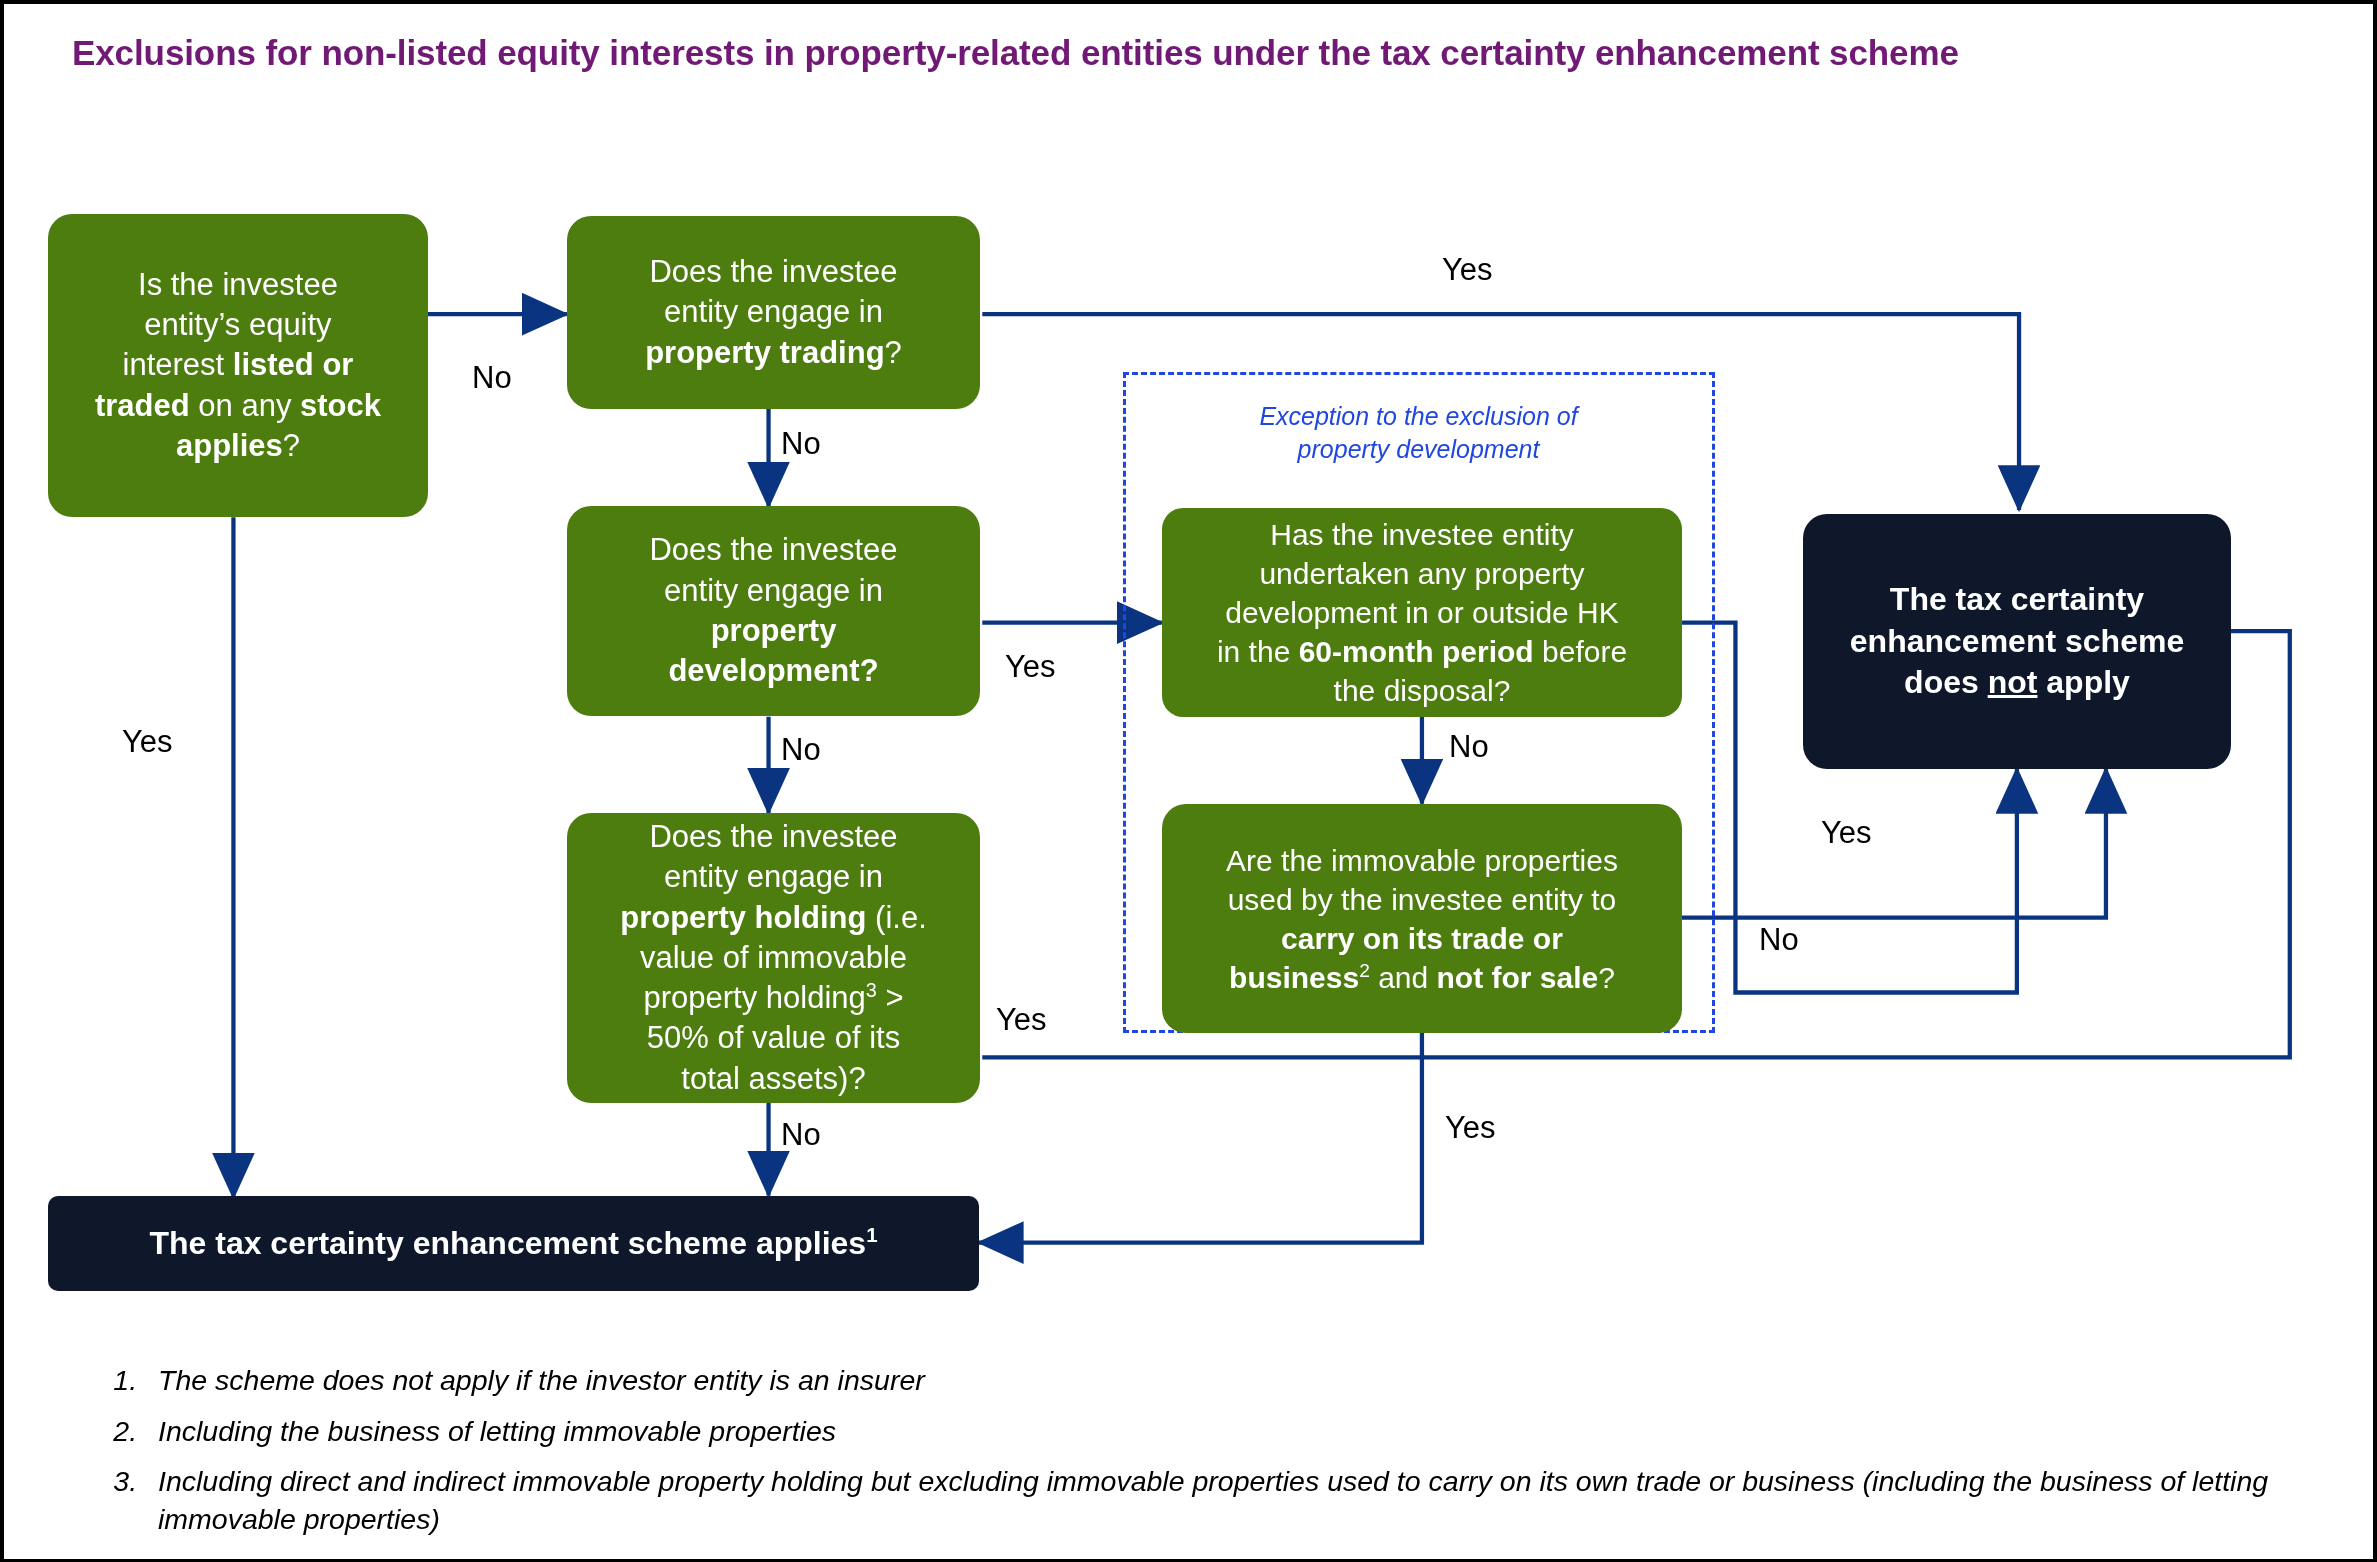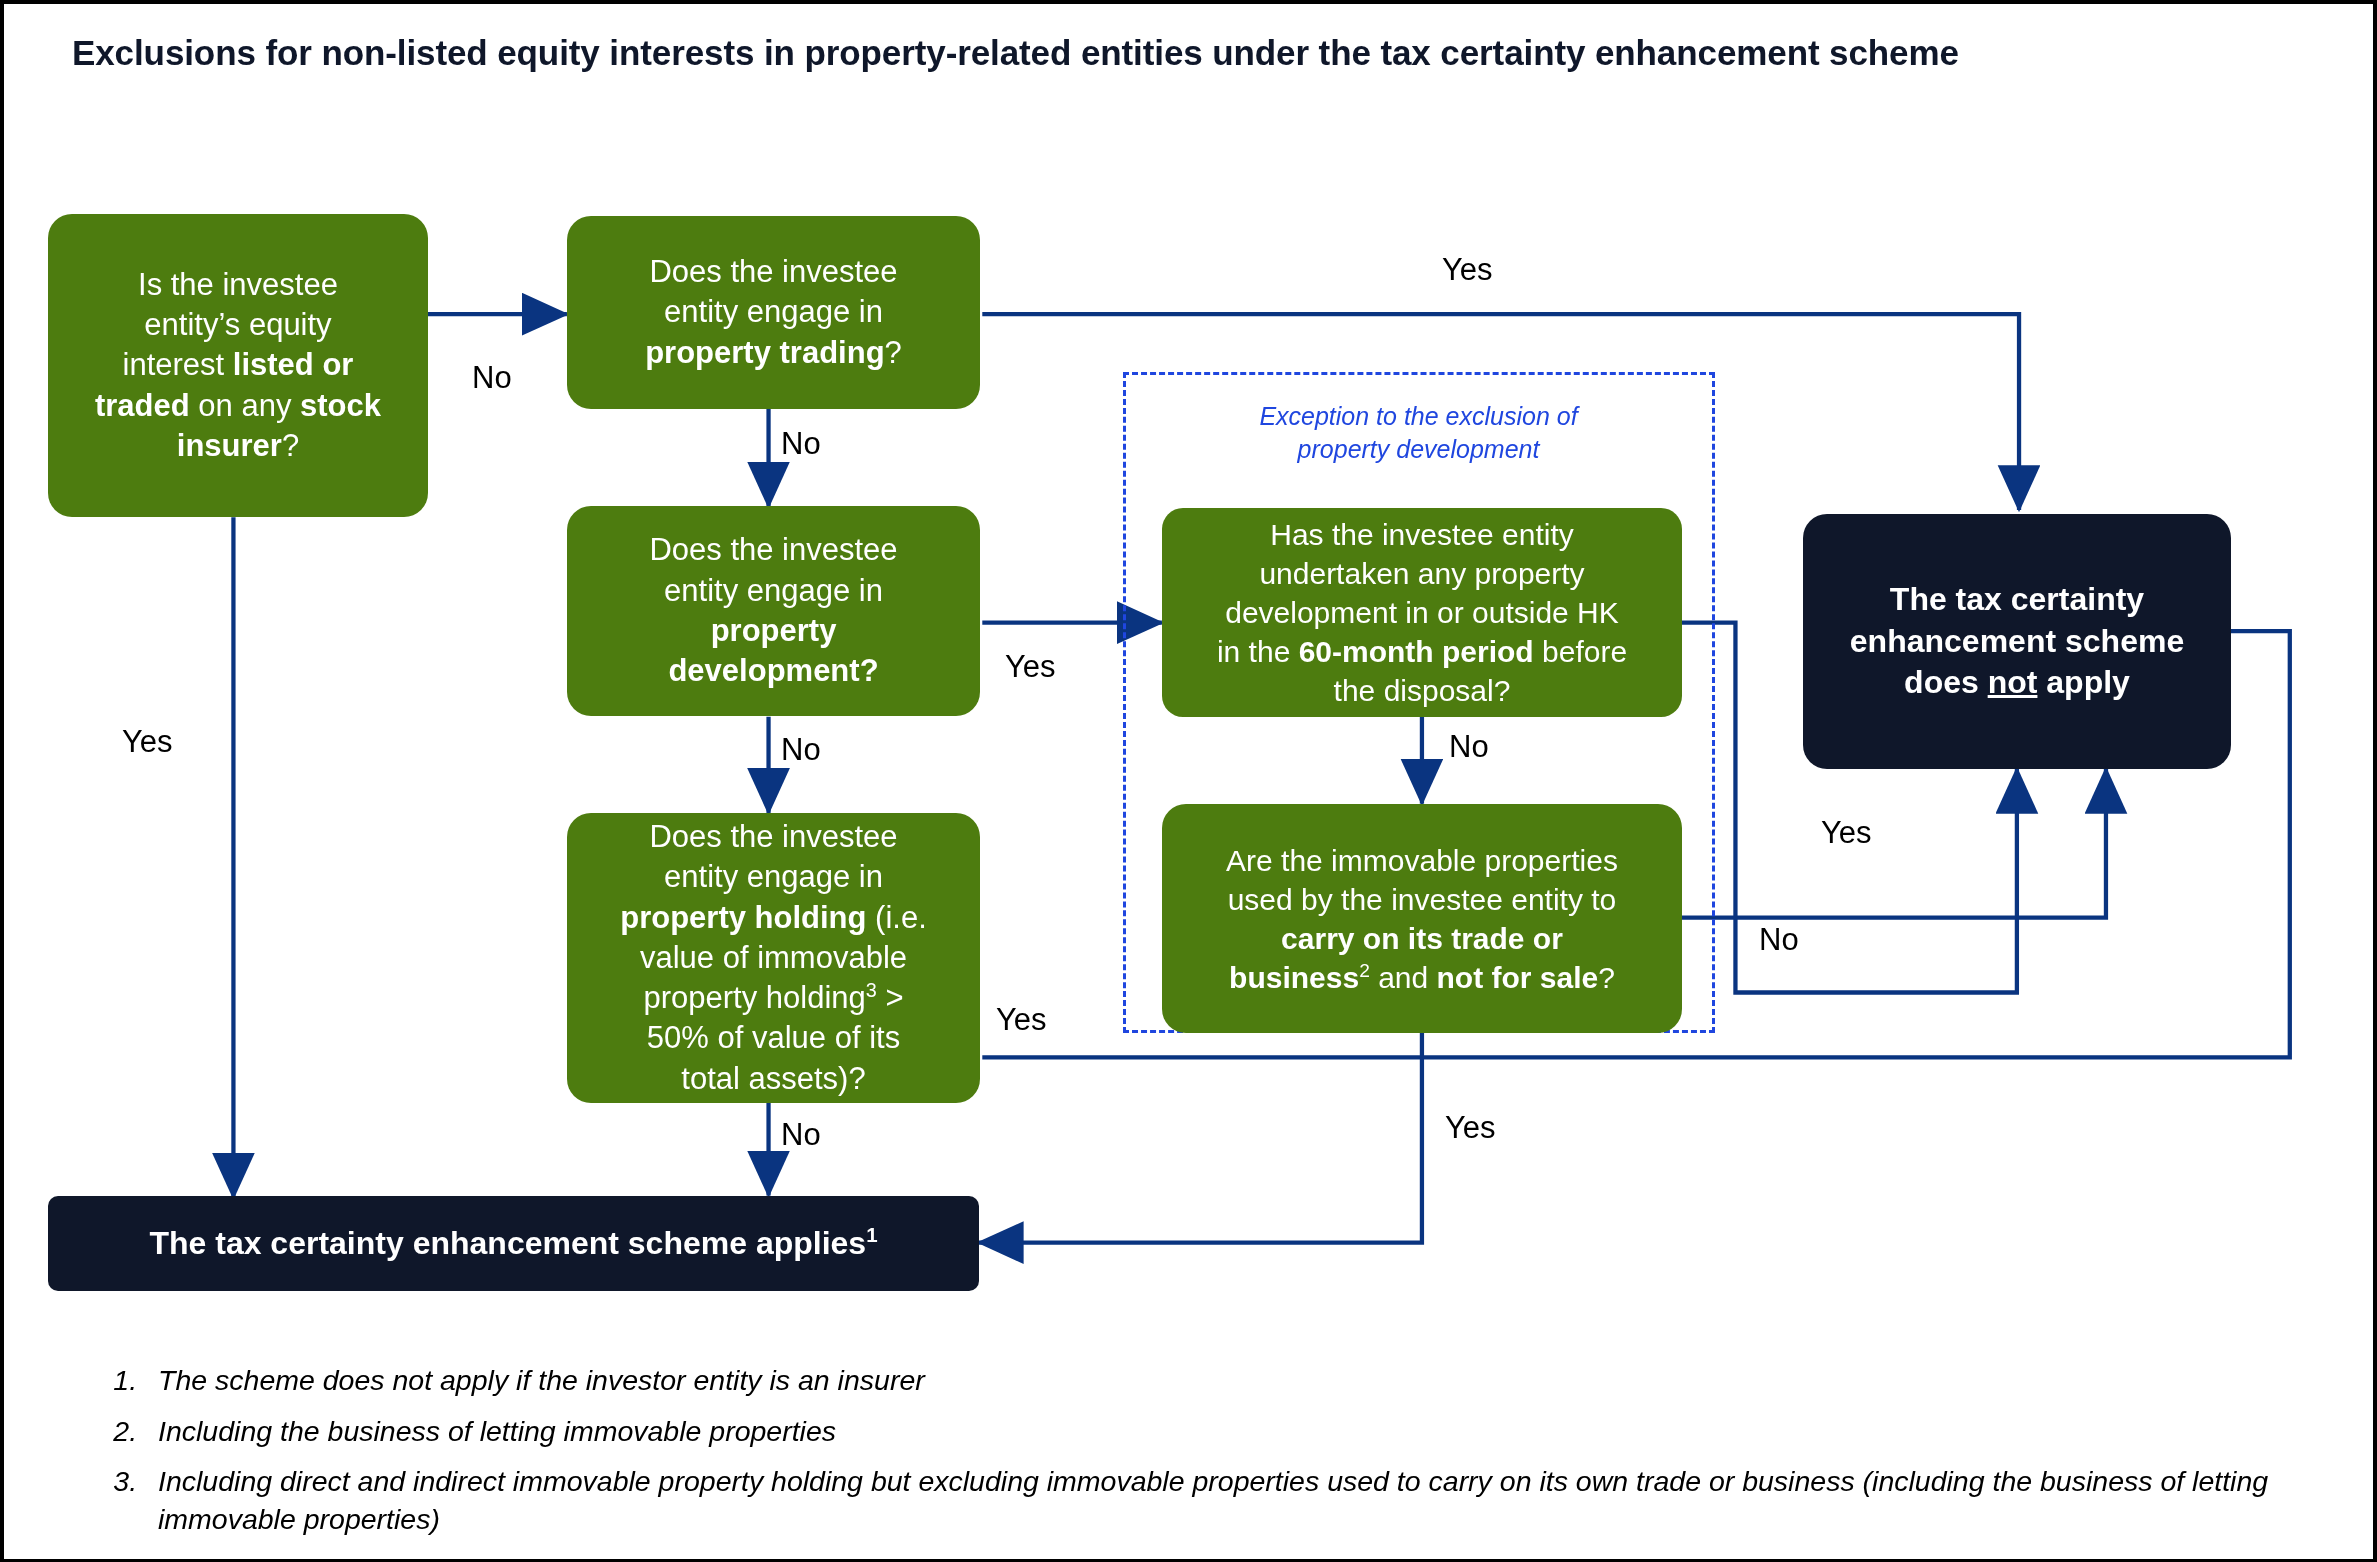--- a/index.html
+++ b/index.html
@@ -7,21 +7,21 @@
   #page{
     position:relative;
     width:2377px;height:1563px;
     box-sizing:border-box;
     border:4.3px solid #000000;
     background:#ffffff;
     overflow:hidden;
   }
   #title{
     position:absolute;left:68px;top:28.5px;
-    font-size:35px;font-weight:bold;color:#0f172a;
+    font-size:35px;font-weight:bold;color:#701a75;
     letter-spacing:-0.1px;
     white-space:nowrap;
   }
   .node{
     position:absolute;box-sizing:border-box;
     display:flex;align-items:center;justify-content:center;
     text-align:center;color:#ffffff;
     border-radius:24px;
     line-height:1.30;
     padding:7.1px 13px;
@@ -91,21 +91,21 @@
       <path d="M1373,1478 L3208,1478 L3208,880 L2990,880" marker-end="url(#ah)"></path>
 
       <path d="M1073,1542 L1073,1672" marker-end="url(#ah)"></path>
     </g>
   </svg>
 
   <div class="dashbox" style="left:1119px;top:368px;width:592px;height:661px;"></div>
   <div class="dashlabel" style="left:1140px;top:396px;width:549px;">Exception to the exclusion of<br>property development</div>
 
   <div class="node blue" style="left:44px;top:210px;width:380px;height:303px;font-size:31px;">
-      <span>Is the investee<br>entity’s equity<br>interest <b>listed or</b><br><b>traded</b> on any <b>stock</b><br><b>insurer</b>?</span>
+      <span>Is the investee<br>entity’s equity<br>interest <b>listed or</b><br><b>traded</b> on any <b>stock</b><br><b>applies</b>?</span>
     </div>
 
   <div class="node blue" style="left:563px;top:212px;width:413px;height:193px;font-size:31px;">
       <span>Does the investee<br>entity engage in<br><b>property trading</b>?</span>
     </div>
 
   <div class="node blue" style="left:563px;top:502px;width:413px;height:210px;font-size:31px;">
       <span>Does the investee<br>entity engage in<br><b>property</b><br><b>development?</b></span>
     </div>
 

